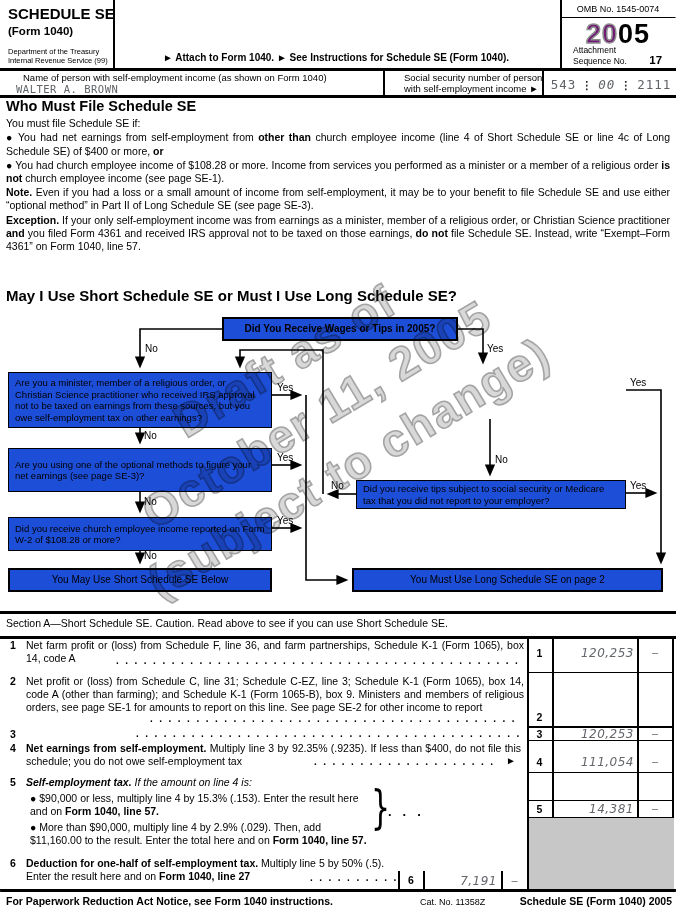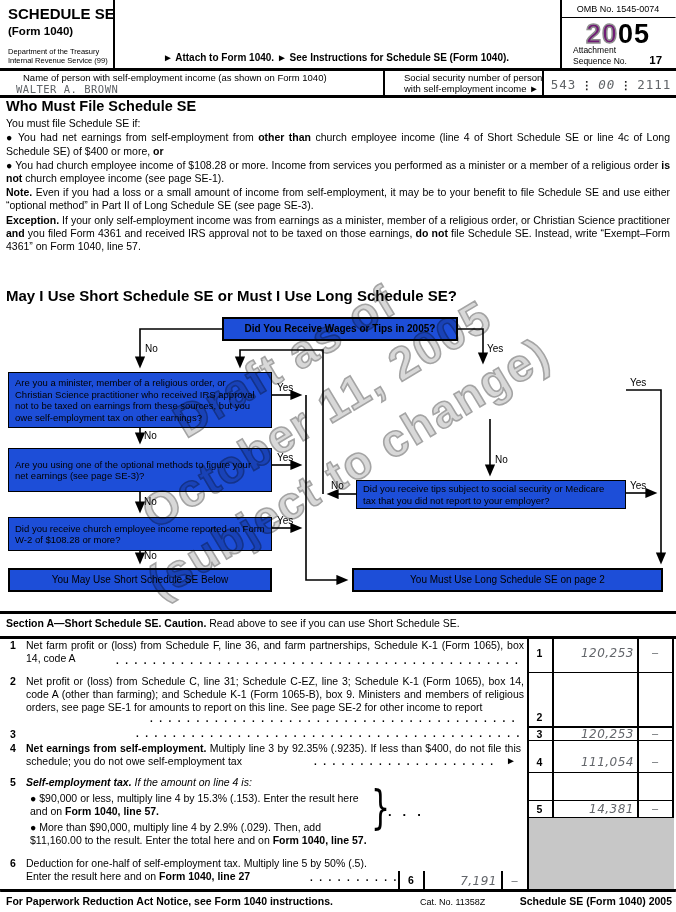--- a/index.html
+++ b/index.html
@@ -151,21 +151,21 @@
   <span class="flabel" style="left:630px;top:480px;">Yes</span>
   <span class="flabel" style="left:331px;top:480px;">No</span>
 
   <div class="wm">
     <div>Draft as of</div>
     <div>October 11, 2005</div>
     <div>(subject to change)</div>
   </div>
 
   <div class="rule" style="left:0;top:611px;width:676px;height:2.5px;"></div>
-  <div class="abs cau" style="left:6px;top:617px;width:664px;"><span style="font-weight: 700;">Section A—Short Schedule SE. Caution.</span><span> Read above to see if you can use Short Schedule SE.</span></div>
+  <div class="abs cau" style="left:6px;top:617px;width:664px;"><span style="font-weight: 400;">Section A—Short Schedule SE. Caution.</span><span> Read above to see if you can use Short Schedule SE.</span></div>
 
   <div class="abs" style="left:0;top:636px;width:676px;height:254px;">
 
     <div class="rule" style="left:0;top:0;width:676px;height:2.5px;"></div>
     <div class="rule" style="left:527px;top:0;width:1.8px;height:254px;"></div>
     <div class="rule" style="left:552px;top:0;width:1.8px;height:181px;"></div>
     <div class="rule" style="left:637px;top:0;width:1.8px;height:181px;"></div>
     <div class="rule" style="left:672px;top:0;width:1.8px;height:181px;"></div>
     <div class="rule" style="left:527px;top:36px;width:147px;height:1.2px;"></div>
     <div class="rule" style="left:527px;top:90px;width:147px;height:2.2px;"></div>
@@ -207,21 +207,21 @@
     <div class="abs desc" style="left:26px;top:140px;width:495px;text-align:left;font-style:italic;"><span style="font-weight: 700;">Self-employment tax.</span><span> If the amount on line 4 is:</span></div>
     <div class="abs desc" style="left:30px;top:156px;width:340px;text-align:left;"><span>● $90,000 or less, multiply line 4 by 15.3% (.153). Enter the result here and on </span><span style="font-weight: 700;">Form 1040, line 57.</span></div>
     <div class="abs desc" style="left:30px;top:185px;width:340px;text-align:left;"><span>● More than $90,000, multiply line 4 by 2.9% (.029). Then, add $11,160.00 to the result. Enter the total here and on </span><span style="font-weight: 700;">Form 1040, line 57.</span></div>
     <div class="brace" style="left:366px;top:148px;">}</div>
     <div class="middots" style="left:388px;top:168px;">...</div>
     <div class="abs boxno" style="left:527px;top:167px;width:25px;">5</div>
     <div class="abs amt" style="left:554px;top:166px;width:80px;">14,381</div>
     <div class="abs cents" style="left:638px;top:166px;width:34px;">–</div>
 
     <div class="abs itemno" style="left:10px;top:221px;">6</div>
-    <div class="abs desc" style="left:26px;top:221px;width:364px;text-align:left;"><span style="font-weight: 400; text-align: center;">Deduction for one-half of self-employment tax.</span><span> Multiply line 5 by 50% (.5). Enter the result here and on </span><span style="font-weight: 700;">Form 1040, line 27</span></div>
+    <div class="abs desc" style="left:26px;top:221px;width:364px;text-align:left;"><span style="font-weight: 700; text-align: center;">Deduction for one-half of self-employment tax.</span><span> Multiply line 5 by 50% (.5). Enter the result here and on </span><span style="font-weight: 700;">Form 1040, line 27</span></div>
     <div class="dots" style="left:310px;top:236px;width:86px;">..............................</div>
     <div class="rule" style="left:398px;top:235px;width:1.8px;height:19px;"></div>
     <div class="rule" style="left:423px;top:235px;width:1.8px;height:19px;"></div>
     <div class="rule" style="left:501px;top:235px;width:1.8px;height:19px;"></div>
     <div class="abs boxno" style="left:399px;top:238px;width:24px;">6</div>
     <div class="abs amt" style="left:425px;top:238px;width:72px;">7,191</div>
     <div class="abs cents" style="left:502px;top:238px;width:25px;">–</div>
   </div>
 
   <div class="rule" style="left:0;top:889px;width:676px;height:2.8px;"></div>

